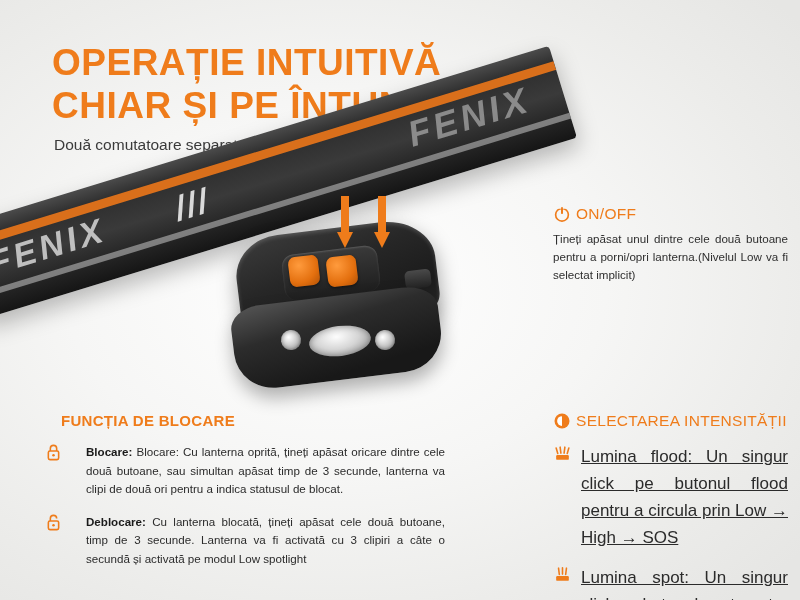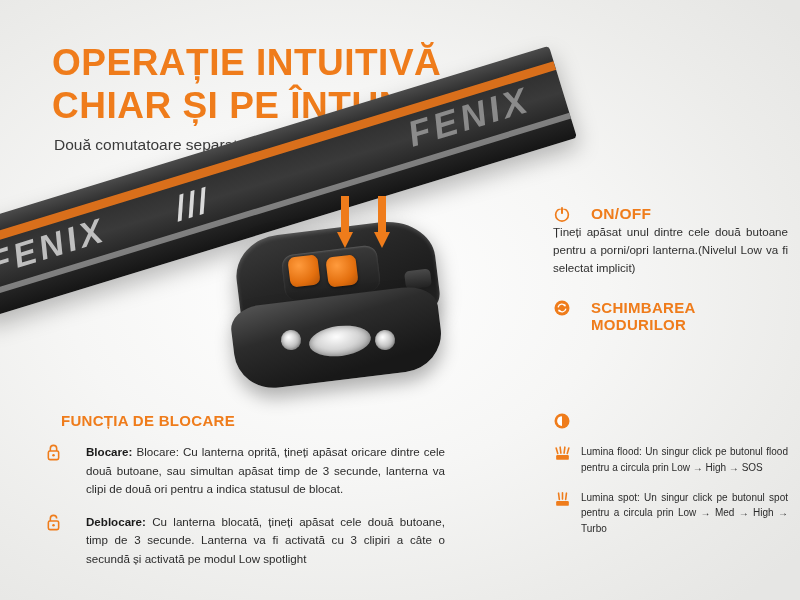--- a/index.html
+++ b/index.html
@@ -175,30 +175,30 @@
   .arrow.a1 { left: 337px; top: 196px; }
   .arrow.a2 { left: 374px; top: 196px; }
 
   
   .rightcol {
     position: absolute;
     left: 553px; top: 205px;
     width: 235px;
   }
   .blocktitle {
-    display: flex; align-items: flex-start;
-    gap: 20px;
+    display: flex; align-items: flex-end;
+    gap: 5px;
     color: #ef7c1b;
-    font-weight: bold;
+    font-weight: normal;
     font-size: 15.5px;
     letter-spacing: .3px;
   }
   .blocktitle.big { font-size: 15px; }
   .blockbody {
-    margin-top: 0;
+    margin-top: 7px;
     font-size: 11.6px;
     line-height: 1.55;
     color: #2e2e2e;
     text-align: justify;
   }
   .gap { height: 22px; }
 
   
   .lockcol {
     position: absolute;
@@ -230,24 +230,25 @@
     position: absolute;
     left: 553px; top: 412px;
     width: 235px;
   }
   .intitem {
     display: flex;
     gap: 9px;
     margin-top: 14px;
   }
   .intitem .txt {
-    font-size: 10px;
+    font-size: 17px;
     line-height: 1.58;
     color: #2b2b2b;
     text-align: justify;
+    text-decoration: underline;
   }
 
   
   .ico { flex: 0 0 auto; }
   svg { display: block; }
 </style>
 </head>
 <body>
 
 <div id="page">
@@ -302,32 +303,20 @@
           </svg>
         </span>
         <span>ON/OFF</span>
       </div>
       <div class="blockbody">Țineți apăsat unul dintre cele două butoane pentru a porni/opri lanterna.(Nivelul Low va fi selectat implicit)</div>
     </div>
 
     <div class="gap"></div>
 
     <div>
-      <div class="blocktitle big">
-        <span class="ico">
-          <svg width="18" height="18" viewBox="0 0 24 24">
-            <circle cx="12" cy="12" r="10" fill="#ef7c1b"></circle>
-            <path d="M7 10.5 a5 5 0 0 1 9-1.4" fill="none" stroke="#ffffff" stroke-width="1.8" stroke-linecap="round"></path>
-            <path d="M17 13.5 a5 5 0 0 1 -9 1.4" fill="none" stroke="#ffffff" stroke-width="1.8" stroke-linecap="round"></path>
-            <path d="M16.2 6.2 l0.6 3.2 l-3.2 -0.4 z" fill="#ffffff"></path>
-            <path d="M7.8 17.8 l-0.6 -3.2 l3.2 0.4 z" fill="#ffffff"></path>
-          </svg>
-        </span>
-        <span>SCHIMBAREA MODURILOR</span>
-      </div>
     </div>
 
   </div>
 
   <div class="lockcol">
     <div class="sectitle">FUNCȚIA DE BLOCARE</div>
 
     <div class="lockitem">
       <span class="ico">
         <svg width="17" height="19" viewBox="0 0 20 24">
@@ -358,20 +347,21 @@
   </div>
 
   <div class="intcol">
     <div class="blocktitle">
       <span class="ico">
         <svg width="18" height="18" viewBox="0 0 24 24">
           <circle cx="12" cy="12" r="10" fill="#ef7c1b"></circle>
           <path d="M12 5.5 a6.5 6.5 0 0 0 0 13 z" fill="#ffffff"></path>
         </svg>
       </span>
+      <span>SELECTAREA INTENSITĂȚII</span>
     </div>
 
     <div class="intitem">
       <span class="ico">
         <svg width="19" height="19" viewBox="0 0 24 24">
           <rect x="4" y="14" width="16" height="6" rx="1.5" fill="#ef7c1b"></rect>
           <path d="M6 12 L4 5" stroke="#ef7c1b" stroke-width="2" stroke-linecap="round"></path>
           <path d="M10 11.5 L9 4" stroke="#ef7c1b" stroke-width="2" stroke-linecap="round"></path>
           <path d="M14 11.5 L15 4" stroke="#ef7c1b" stroke-width="2" stroke-linecap="round"></path>
           <path d="M18 12 L20 5" stroke="#ef7c1b" stroke-width="2" stroke-linecap="round"></path>

